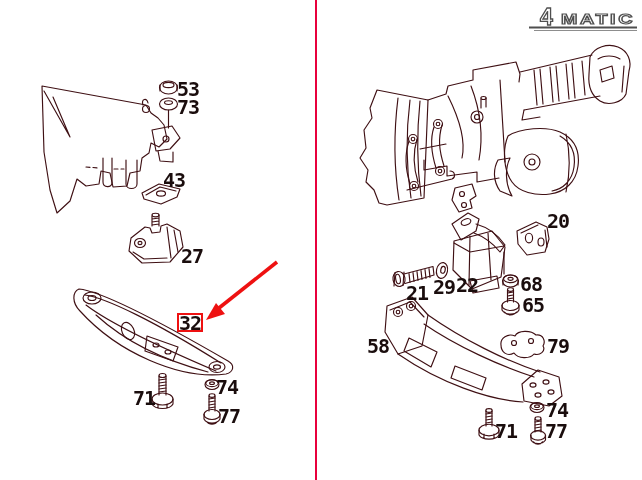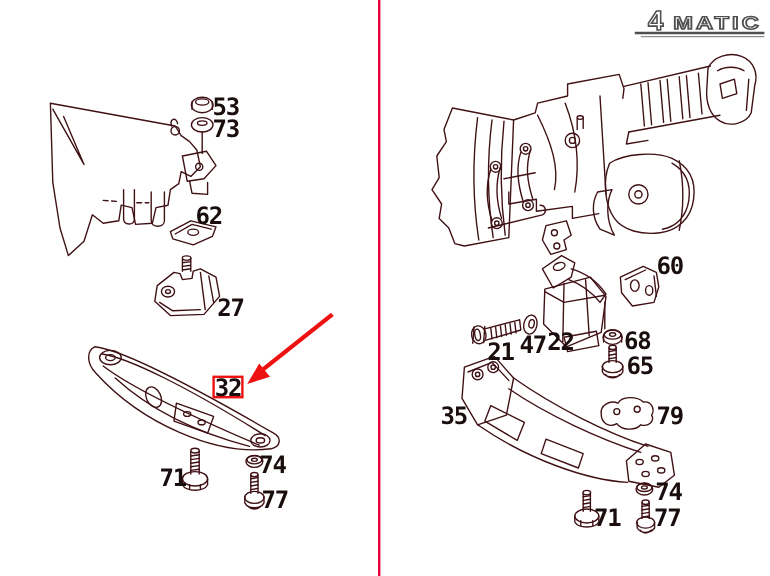--- a/index.html
+++ b/index.html
@@ -256,35 +256,35 @@
       <text x="561" y="24" class="logo-matic" textLength="74" lengthAdjust="spacingAndGlyphs">MATIC</text>
       <path class="logo-line" d="M529,27.5 L637,27.5"></path>
       <path class="logo-line2" d="M534,30.5 L637,30.5"></path>
     </g>
   </svg>
 
   <div class="divider"></div>
 
   <span class="part-label" style="left:177px; top:79px">53</span>
   <span class="part-label" style="left:177px; top:97px">73</span>
-  <span class="part-label" style="left:163px; top:170px">62</span>
+  <span class="part-label" style="left:163px; top:170px">43</span>
   <span class="part-label" style="left:181px; top:246px">27</span>
   <span class="part-label" style="left:133px; top:388px">71</span>
   <span class="part-label" style="left:216px; top:377px">74</span>
   <span class="part-label" style="left:218px; top:406px">77</span>
 
   <div class="hlbox">
     <span class="part-label">32</span>
   </div>
 
-  <span class="part-label" style="left:547px; top:211px">60</span>
+  <span class="part-label" style="left:547px; top:211px">20</span>
   <span class="part-label" style="left:406px; top:283px">21</span>
-  <span class="part-label" style="left:433px; top:277px">47</span>
+  <span class="part-label" style="left:433px; top:277px">29</span>
   <span class="part-label" style="left:456px; top:275px">22</span>
   <span class="part-label" style="left:520px; top:274px">68</span>
   <span class="part-label" style="left:522px; top:295px">65</span>
-  <span class="part-label" style="left:367px; top:336px">35</span>
+  <span class="part-label" style="left:367px; top:336px">58</span>
   <span class="part-label" style="left:547px; top:336px">79</span>
   <span class="part-label" style="left:546px; top:400px">74</span>
   <span class="part-label" style="left:495px; top:421px">71</span>
   <span class="part-label" style="left:545px; top:421px">77</span>
 
 </div>
 
 </body></html>

